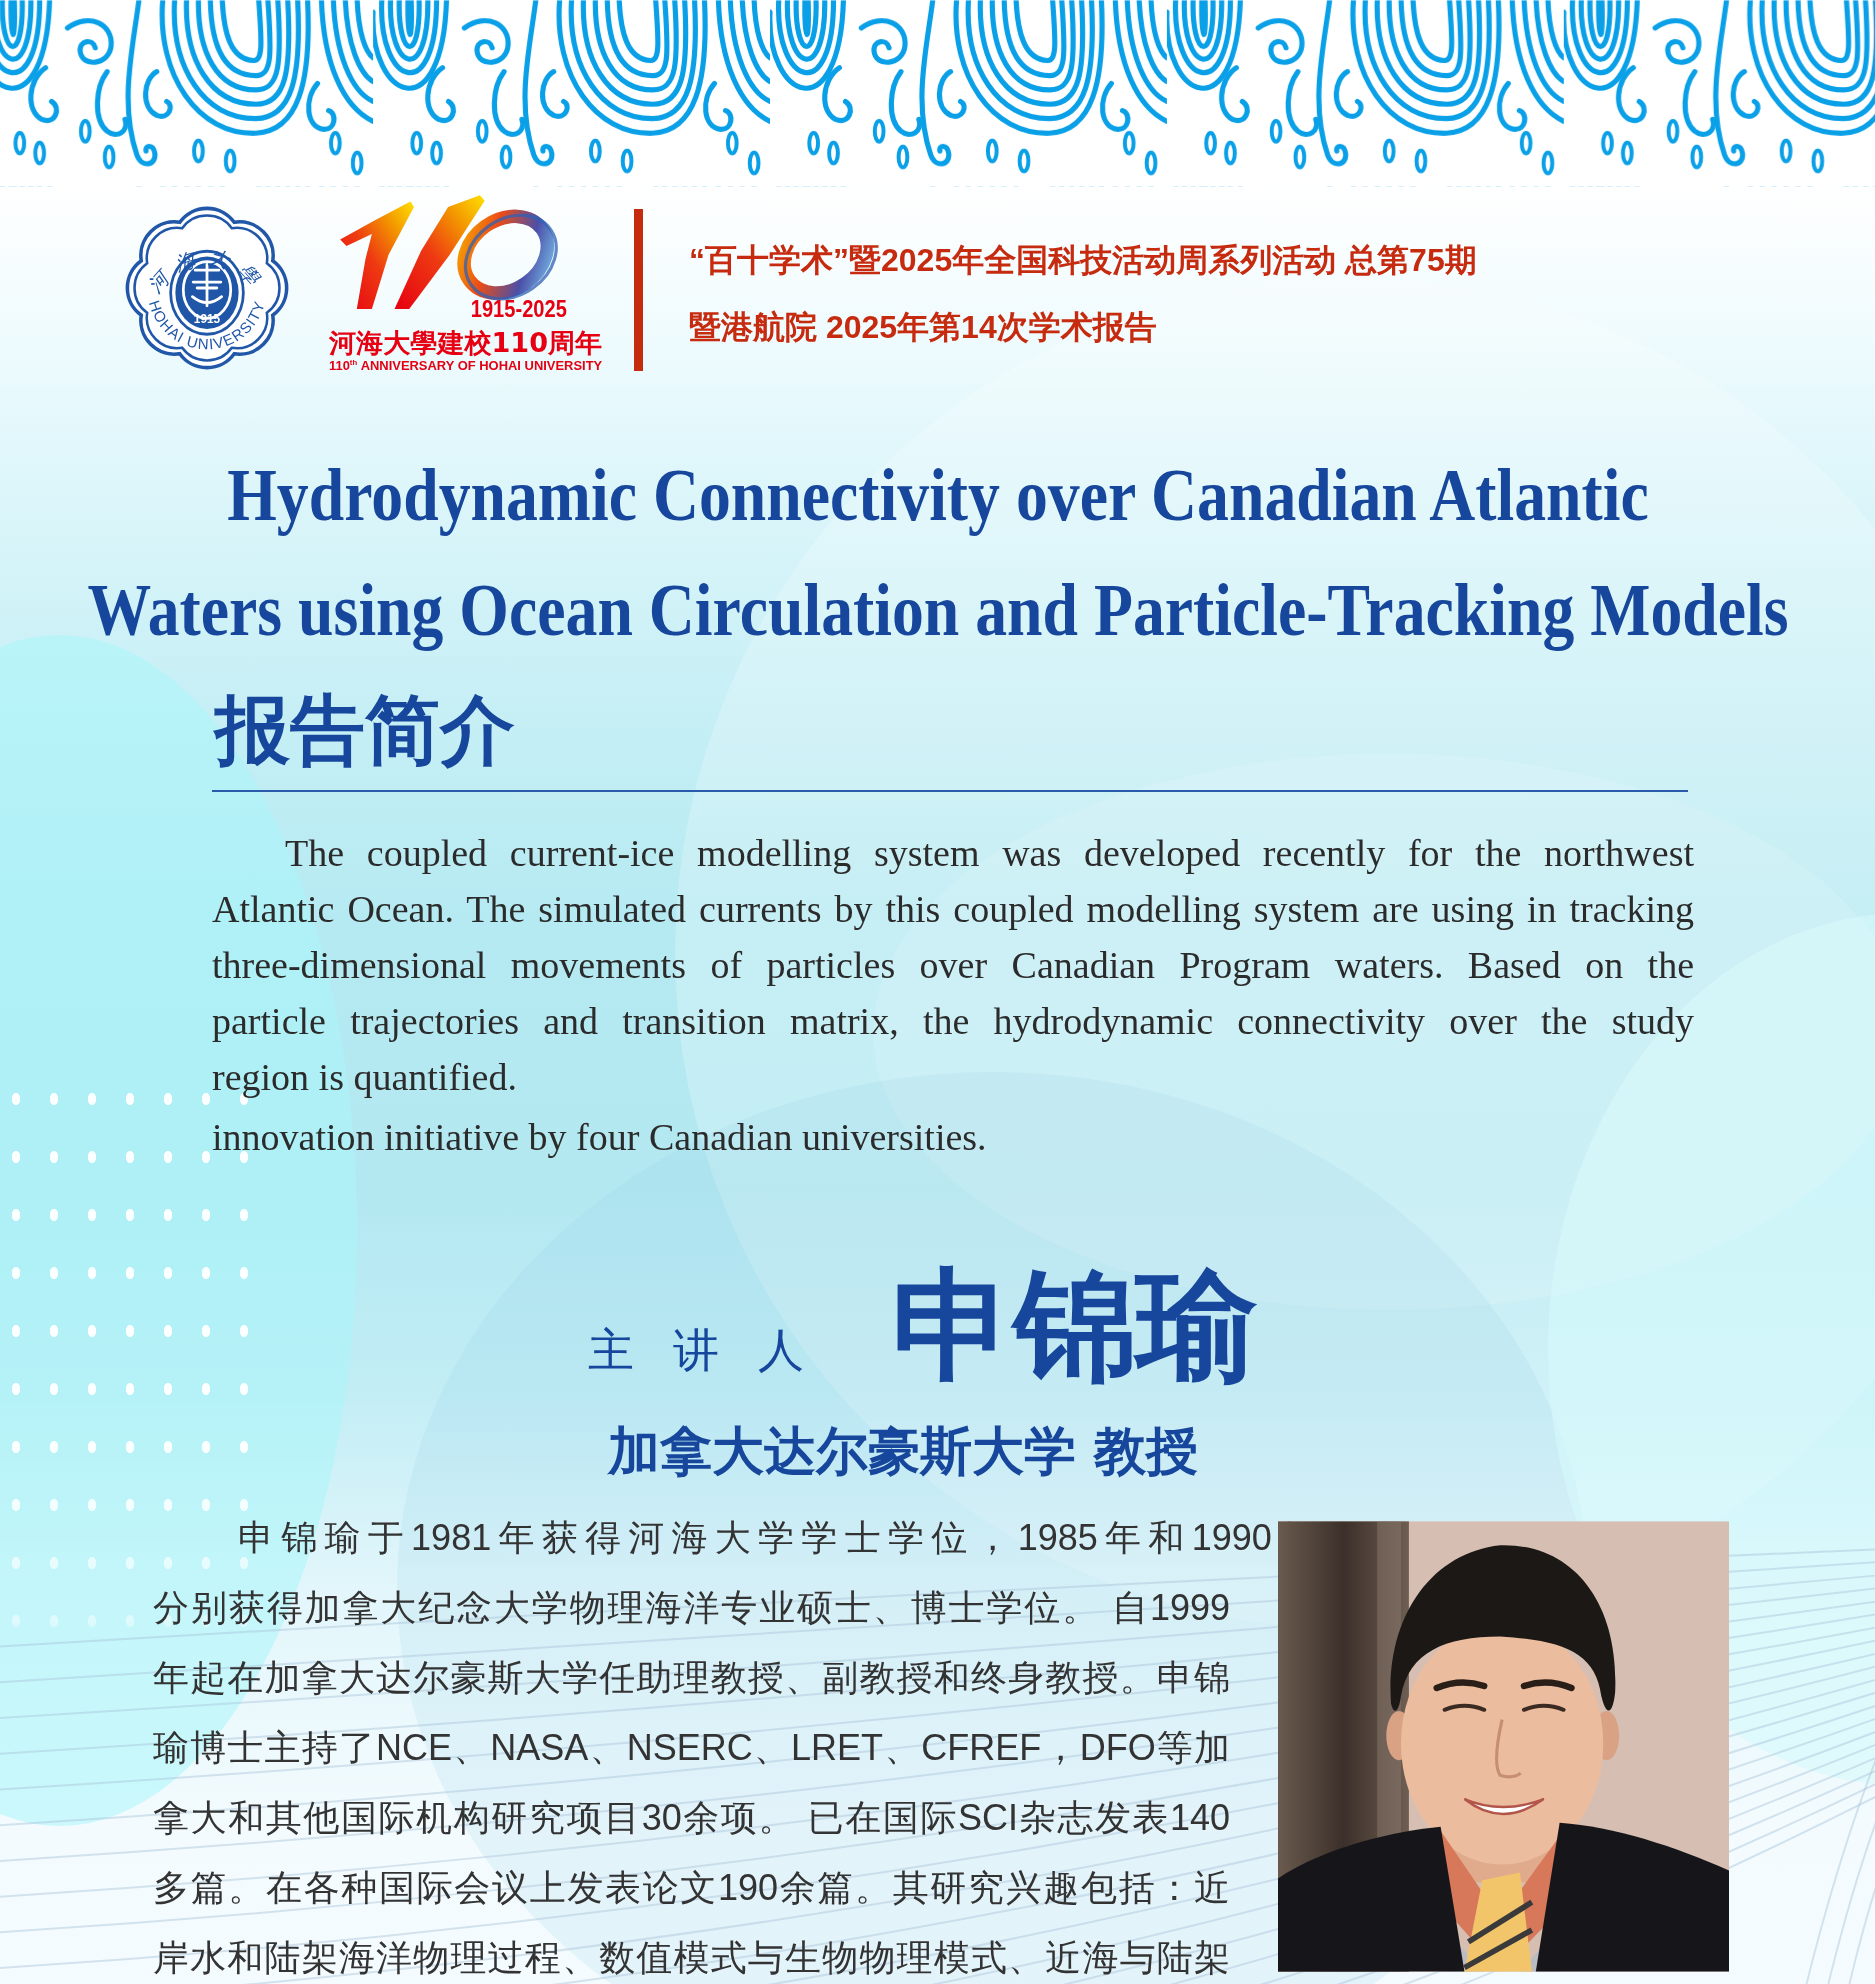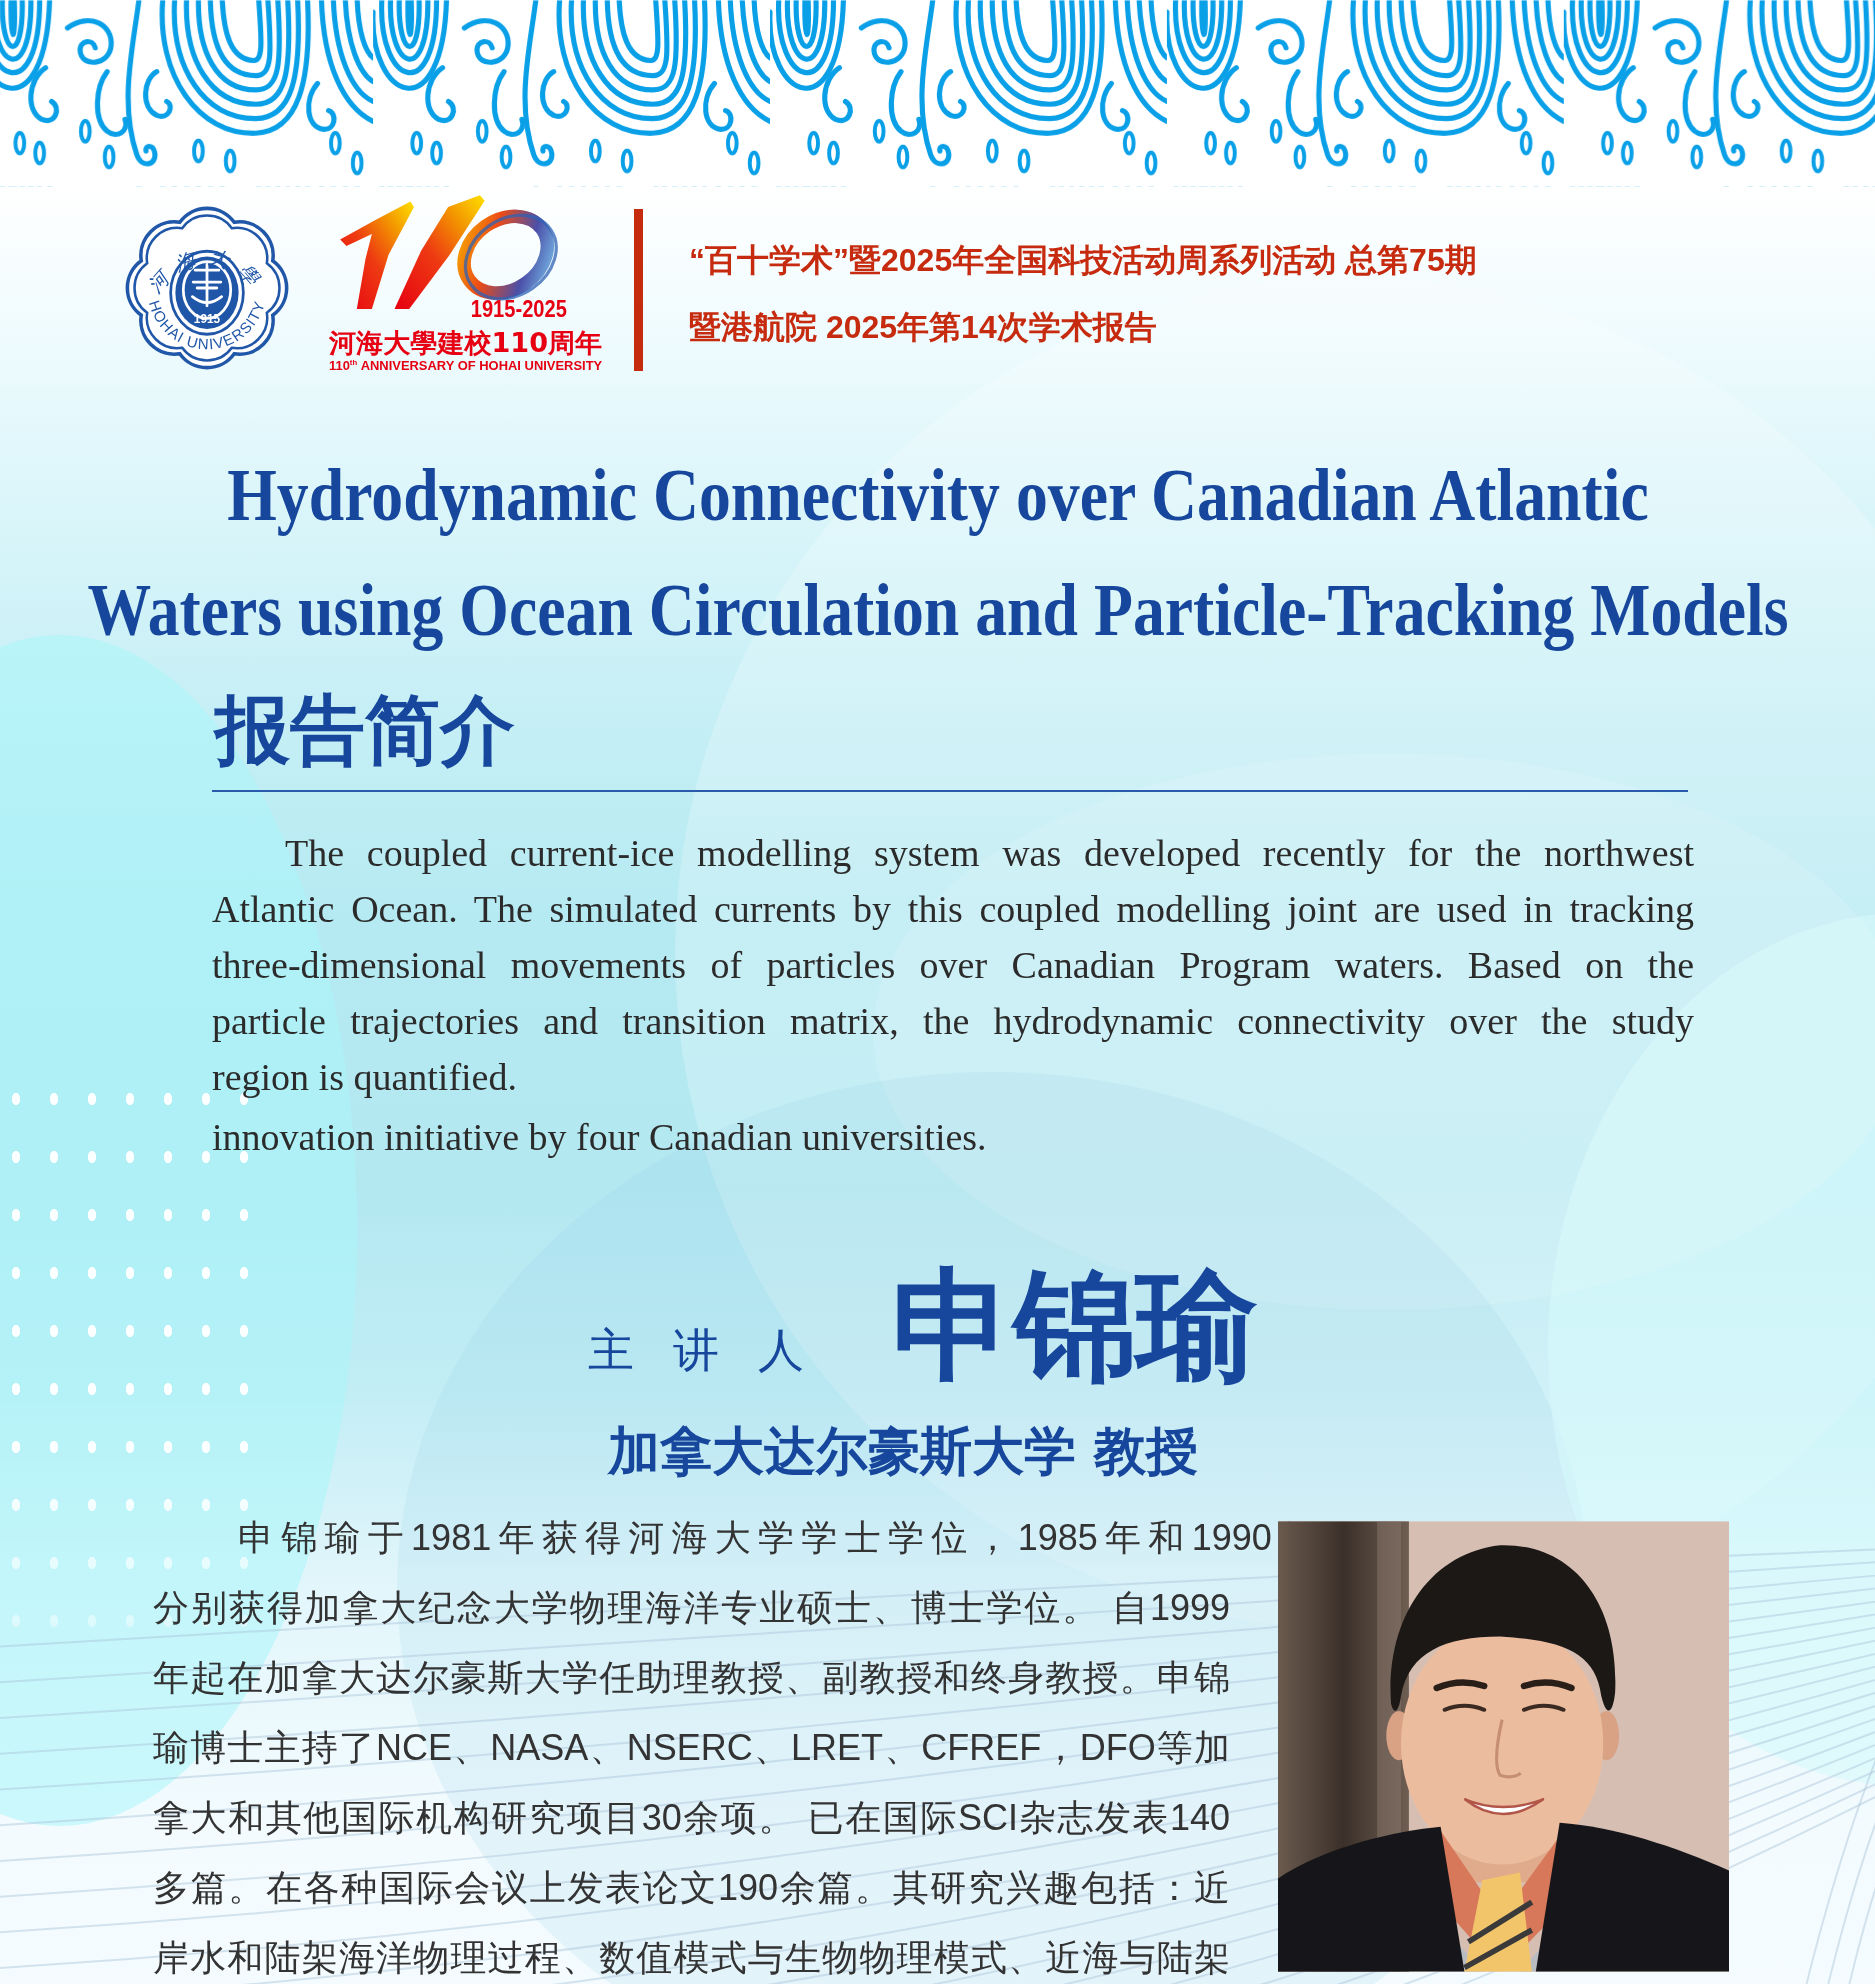--- a/index.html
+++ b/index.html
@@ -178,21 +178,21 @@
   <div class="series-line" style="top:301px;">暨港航院 2025年第14次学术报告</div>
 
   <div class="title-line" style="top:457px;">Hydrodynamic Connectivity over Canadian Atlantic</div>
   <div class="title-line" style="top:572px;">Waters using Ocean Circulation and Particle-Tracking Models</div>
 
   <div class="section-heading">报告简介</div>
   <div class="heading-rule"></div>
   <div class="abstract">
     <div>
       <div class="ab-line indent">The coupled current-ice modelling system was developed recently for the northwest</div>
-      <div class="ab-line">Atlantic Ocean. The simulated currents by this coupled modelling joint are used in tracking</div>
+      <div class="ab-line">Atlantic Ocean. The simulated currents by this coupled modelling system are using in tracking</div>
       <div class="ab-line">three-dimensional movements of particles over Canadian Program waters. Based on the</div>
       <div class="ab-line">particle trajectories and transition matrix, the hydrodynamic connectivity over the study</div>
       <div class="ab-line last">region is quantified.</div>
     </div>
     <div class="ab-para2">
       <div class="ab-line last">innovation initiative by four Canadian universities.</div>
     </div>
   </div>
 
   <div class="speaker-label">主讲人</div>

